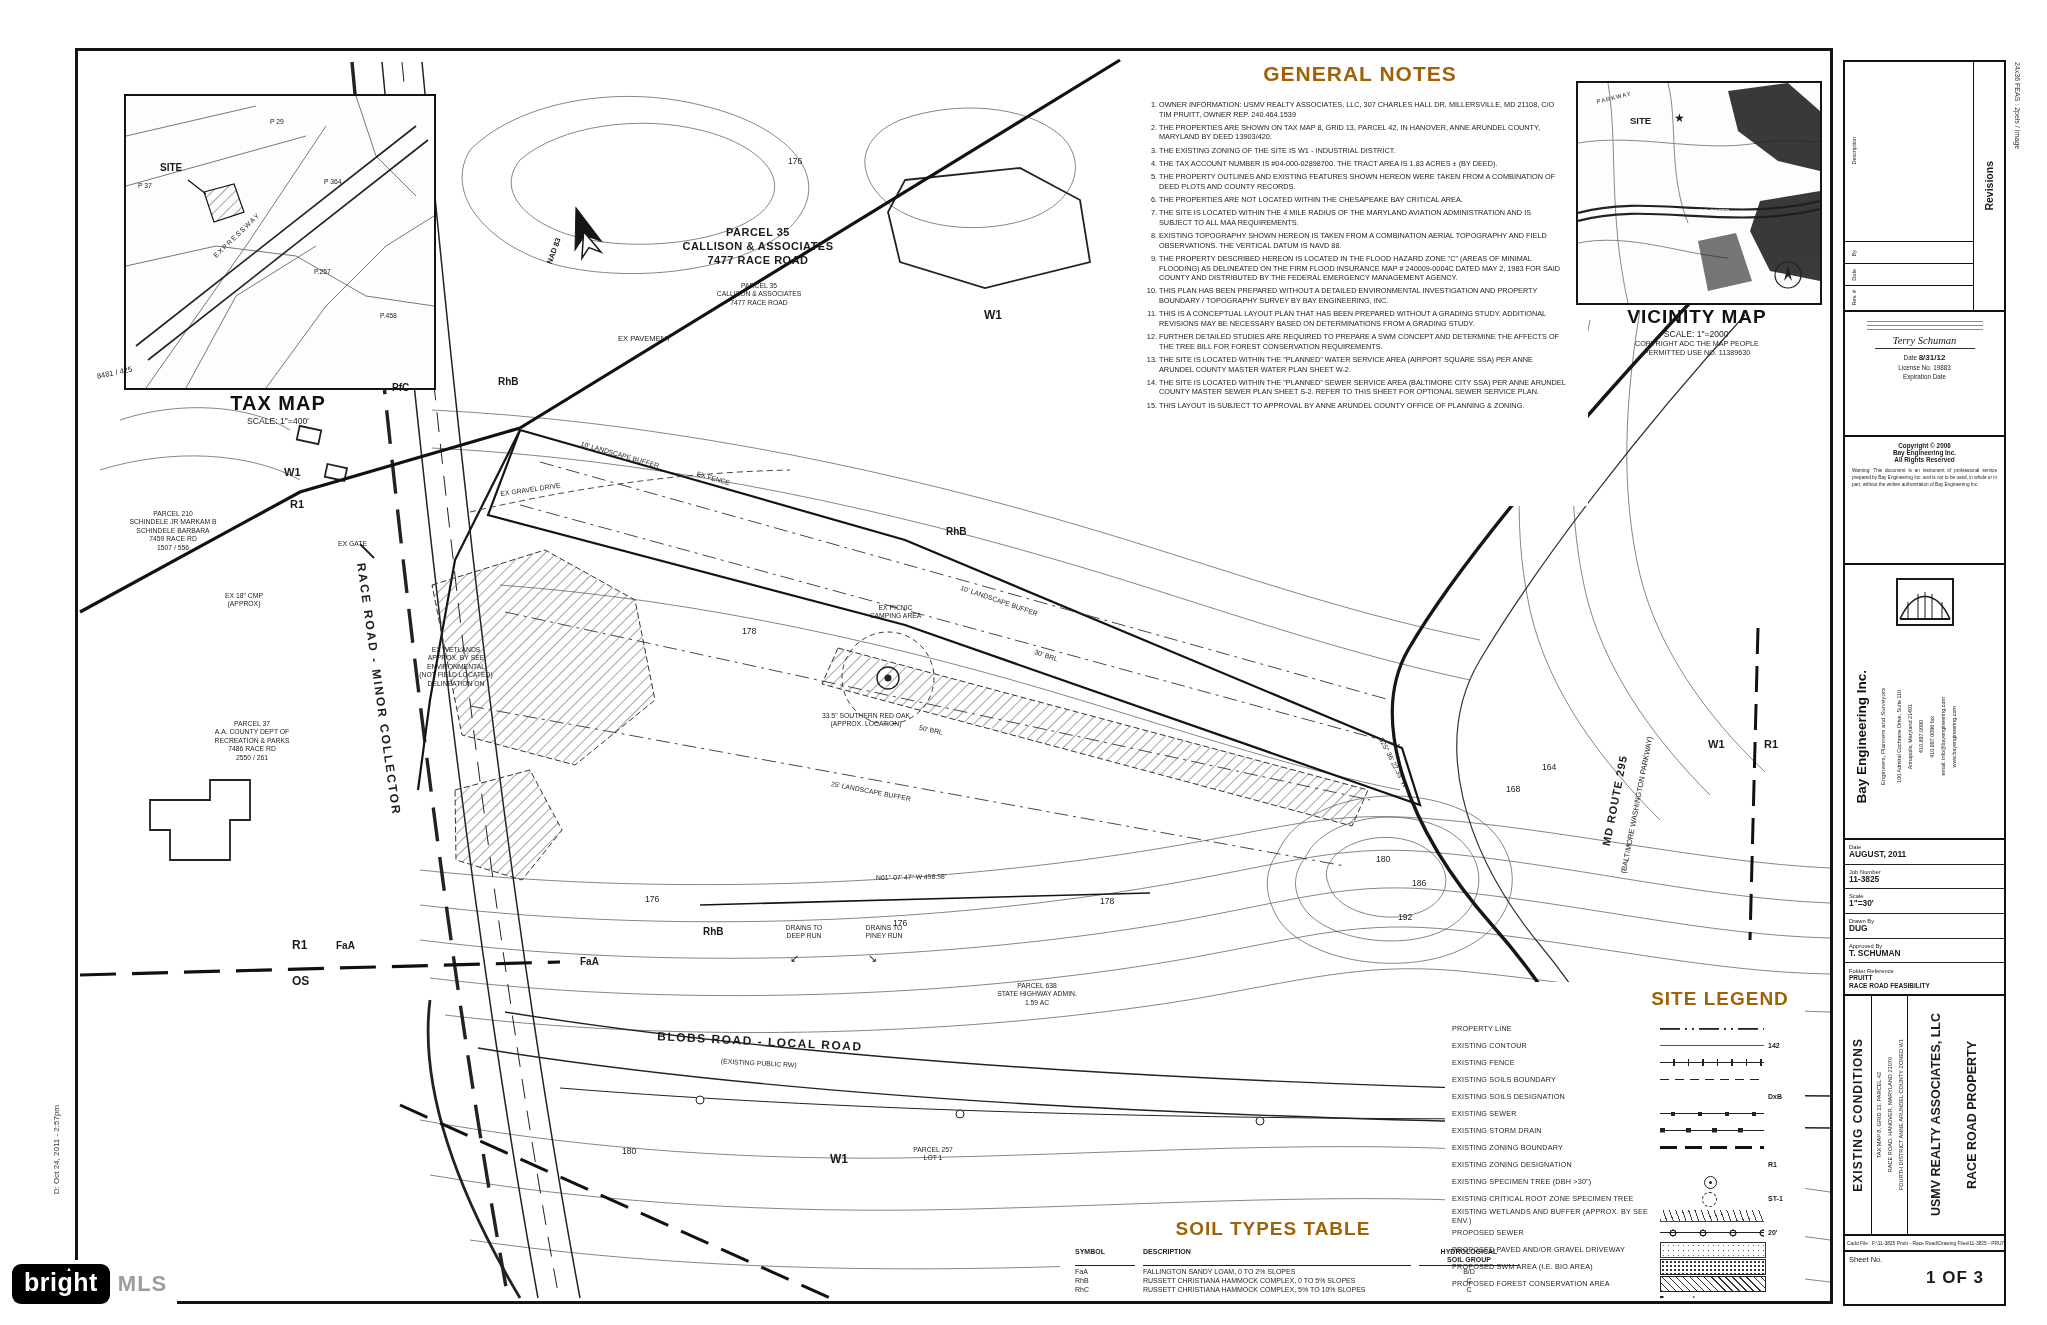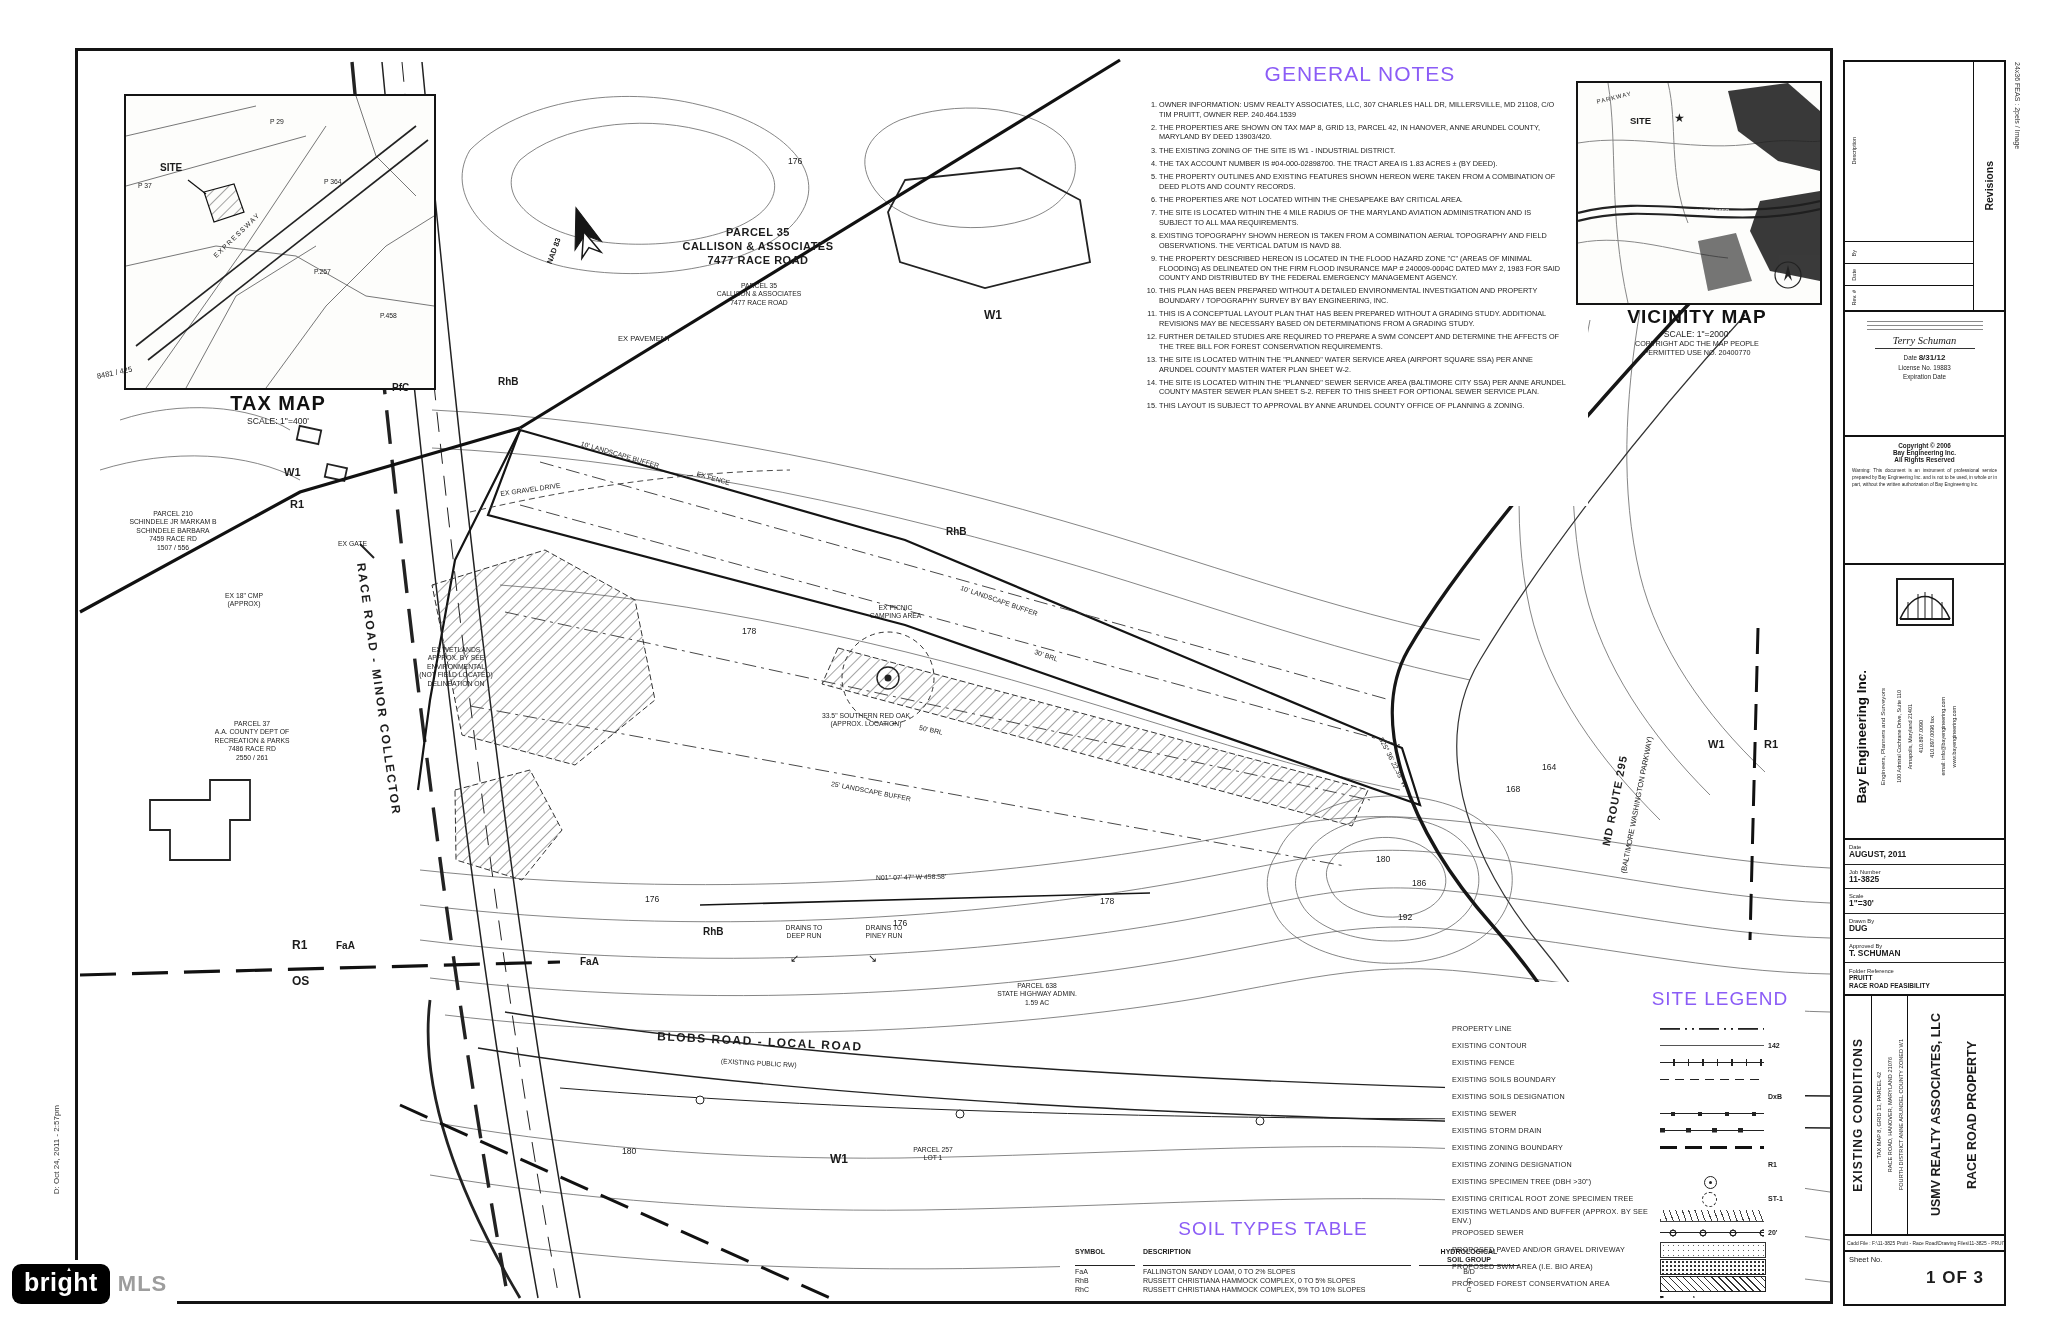--- a/index.html
+++ b/index.html
@@ -12,21 +12,21 @@
   .panel{position:absolute;background:#fff;z-index:5;}
   
   .ml{position:absolute;z-index:10;white-space:pre-line;color:#1b1b1b;line-height:1.25;
       font-size:8px;transform-origin:0 0;}
   .ml.xs{font-size:6.8px;}
   .ml.sm{font-size:7.6px;}
   .ml.md{font-size:10px;font-weight:bold;}
   .ml.lg{font-size:12px;font-weight:bold;}
   .ml.num{font-size:8.6px;}
   .ml.ctr{text-align:center;}
-  .heading{position:absolute;font-weight:normal;color:#8b5cf6;text-align:center;z-index:12;letter-spacing:1px;}
+  .heading{position:absolute;font-weight:bold;color:#a16207;text-align:center;z-index:12;letter-spacing:1px;}
   
   .inset{position:absolute;background:#fdfdfb;border:2px solid #141414;z-index:8;}
   .inset .ml{z-index:3;}
   .inset svg{position:absolute;left:0;top:0;}
   .caption{position:absolute;text-align:center;z-index:9;}
   .caption .cap-title{font-weight:bold;font-size:20px;letter-spacing:1px;color:#111;}
   .caption .cap-sub{font-size:8.6px;margin-top:1px;}
   .caption .cap-xs{font-size:7.2px;}
   
   #notes{position:absolute;left:1142px;top:100px;width:424px;font-size:7.3px;line-height:1.32;z-index:12;}
@@ -287,21 +287,21 @@
     <span class="ml md" style="left:52px;top:32px;font-size:9.5px;">SITE</span>
     <span class="ml" style="left:96px;top:28px;font-size:12px;">★</span>
     <span class="ml xs" style="left:18px;top:16px;transform:rotate(-14deg);font-size:6px;letter-spacing:1px;">PARKWAY</span>
     <span class="ml xs ctr" style="left:100px;top:118px;width:64px;font-size:5.5px;color:#fff;">VILLAGES OF
 DORCHESTER</span>
   </div>
   <div class="caption" style="left:1576px;top:306px;width:242px;">
     <div class="cap-title" style="font-size:19px;">VICINITY MAP</div>
     <div class="cap-sub">SCALE: 1"=2000'</div>
     <div class="cap-xs">COPYRIGHT ADC THE MAP PEOPLE</div>
-    <div class="cap-xs">PERMITTED USE NO. 20400770</div>
+    <div class="cap-xs">PERMITTED USE NO. 11389630</div>
   </div>
 
   <div class="heading" style="left:1150px;top:62px;width:420px;font-size:21px;">GENERAL NOTES</div>
   <div id="notes">
     <ol>
 
     <li>OWNER INFORMATION: USMV REALTY ASSOCIATES, LLC, 307 CHARLES HALL DR, MILLERSVILLE, MD 21108, C/O TIM PRUITT, OWNER REP. 240.464.1539</li>
         <li>THE PROPERTIES ARE SHOWN ON TAX MAP 8, GRID 13, PARCEL 42, IN HANOVER, ANNE ARUNDEL COUNTY, MARYLAND BY DEED 13903/420.</li>
         <li>THE EXISTING ZONING OF THE SITE IS W1 - INDUSTRIAL DISTRICT.</li>
         <li>THE TAX ACCOUNT NUMBER IS #04-000-02898700. THE TRACT AREA IS 1.83 ACRES ± (BY DEED).</li>

